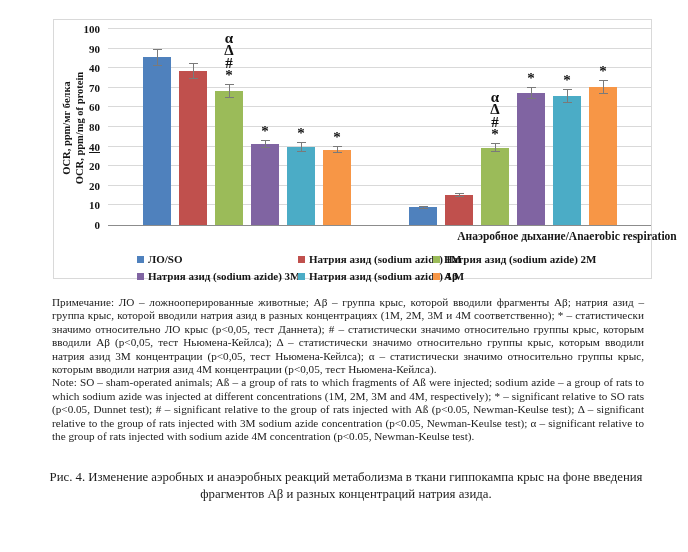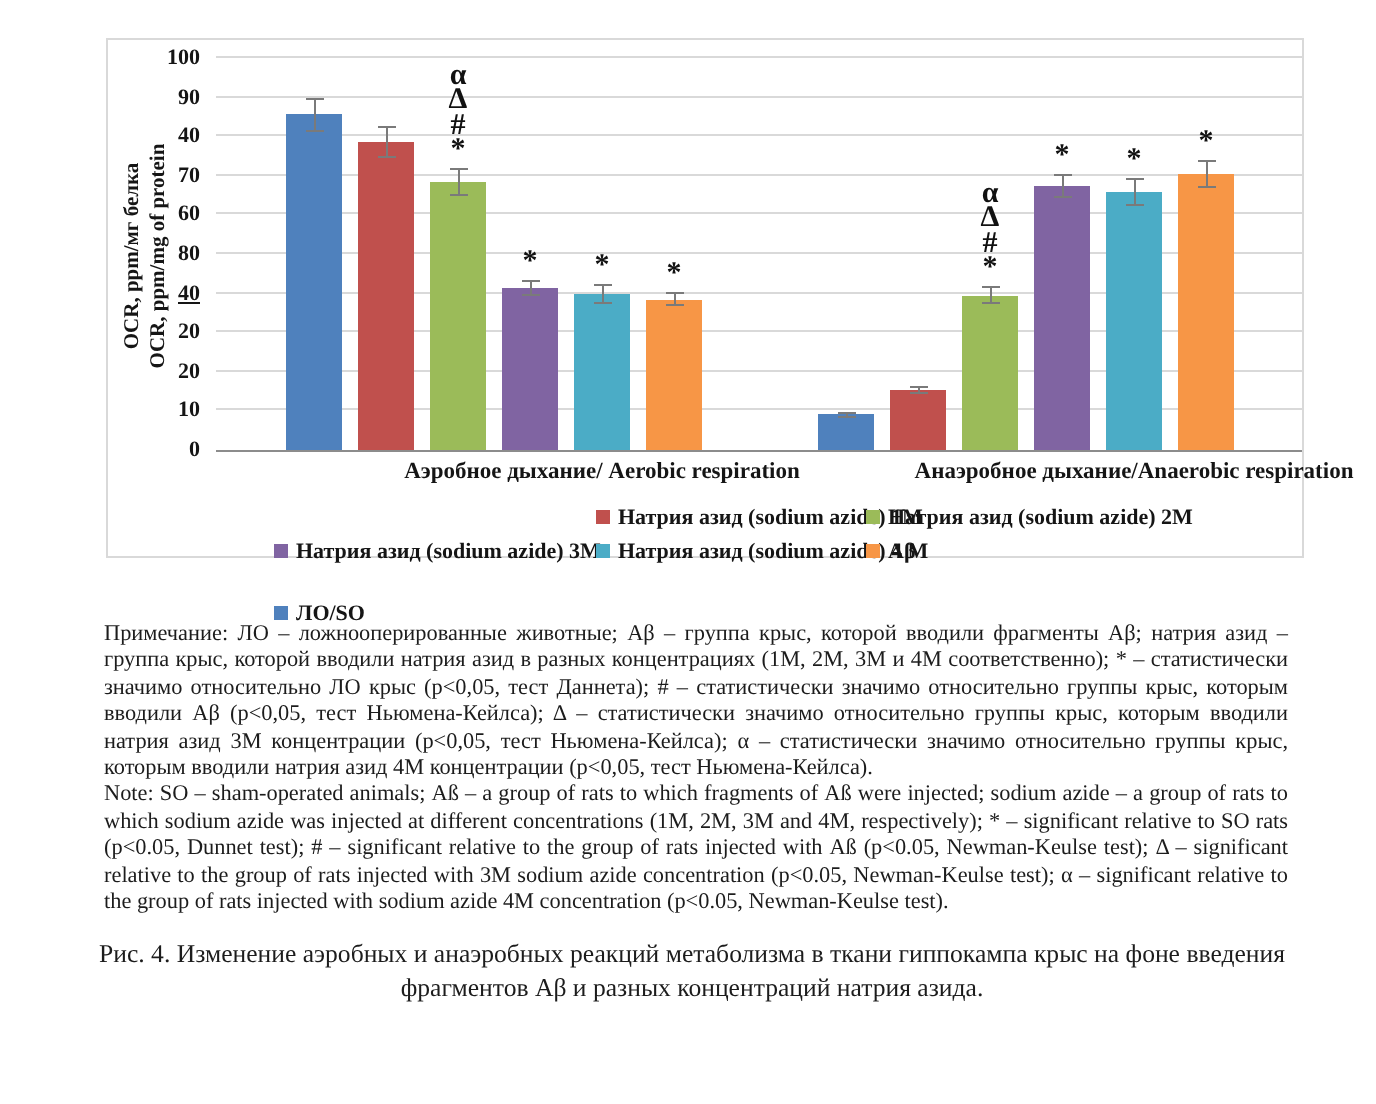--- a/index.html
+++ b/index.html
@@ -21,21 +21,21 @@
   .err .t{left:0;right:0;top:0;height:1px;}
   .err .b{left:0;right:0;bottom:0;height:1px;}
   .ann{position:absolute;width:30px;text-align:center;font-weight:bold;color:#111;}
   .ann span{display:block;font-size:15px;line-height:12.5px;height:12.5px;}
   .cat-label{position:absolute;top:210px;width:320px;margin-left:-160px;text-align:center;
              font-size:11.5px;font-weight:bold;white-space:nowrap;}
   .legend-item{position:absolute;font-size:11px;font-weight:bold;white-space:nowrap;line-height:12px;}
   .legend-swatch{display:inline-block;width:7px;height:7px;margin-right:4px;position:relative;top:0px;}
 
   
-  .note{position:absolute;left:52px;top:311px;width:592px;text-align:justify;
+  .note{position:absolute;left:52px;top:296px;width:592px;text-align:justify;
         font-size:11.2px;line-height:13.4px;color:#1c1c1c;}
   .captions{position:absolute;left:44px;top:469px;width:604px;text-align:center;
             font-size:12.8px;line-height:16.8px;color:#1c1c1c;}
   .caption{margin:0;}
 </style>
 </head>
 <body>
 
 <div class="page">
 
@@ -165,24 +165,23 @@
         <div class="tick" style="top: 159.8px;">20</div>
         <div class="tick" style="top: 140.2px;">20</div>
         <div class="tick" style="top: 120.6px; text-decoration: underline;">40</div>
         <div class="tick" style="top: 101px;">80</div>
         <div class="tick" style="top: 81.4px; text-align: right;">60</div>
         <div class="tick" style="top: 61.8px;">70</div>
         <div class="tick" style="top: 42.2px;">40</div>
         <div class="tick" style="top: 22.6px;">90</div>
         <div class="tick" style="top: 3px;">100</div>
       </div>
-    <div class="cat-label" style="left:247px;">Аэробное дыхание/ Aerobic respiration</div>
     <div class="cat-label" style="left:513px;">Анаэробное дыхание/Anaerobic respiration</div>
     <div id="legend">
-        <div class="legend-item" style="left: 83px; top: 233px; margin-top: 48px;"><span class="legend-swatch" style="background: rgb(79, 129, 189);"></span><span>ЛО/SO</span></div>
+        <div class="legend-item" style="left: 83px; top: 233px;"><span class="legend-swatch" style="background: rgb(79, 129, 189);"></span><span>ЛО/SO</span></div>
         <div class="legend-item" style="left: 244px; top: 233px;"><span class="legend-swatch" style="background: rgb(192, 80, 77);"></span><span>Натрия азид (sodium azide) 1М</span></div>
         <div class="legend-item" style="left: 379px; top: 233px;"><span class="legend-swatch" style="background: rgb(155, 187, 89);"></span><span>Натрия азид (sodium azide) 2М</span></div>
         <div class="legend-item" style="left: 83px; top: 250px;"><span class="legend-swatch" style="background: rgb(128, 100, 162);"></span><span>Натрия азид (sodium azide) 3М</span></div>
         <div class="legend-item" style="left: 244px; top: 250px;"><span class="legend-swatch" style="background: rgb(75, 172, 198);"></span><span>Натрия азид (sodium azide) 4 М</span></div>
         <div class="legend-item" style="left: 379px; top: 250px;"><span class="legend-swatch" style="background: rgb(247, 150, 70);"></span><span>Аβ</span></div>
       </div>
   </div>
 
   <div class="note">
     <div>Примечание: ЛО – ложнооперированные животные; Аβ – группа крыс, которой вводили фрагменты Аβ; натрия азид – группа крыс, которой вводили натрия азид в разных концентрациях (1М, 2М, 3М и 4М соответственно); * – статистически значимо относительно ЛО крыс (р&lt;0,05, тест Даннета); # – статистически значимо относительно группы крыс, которым вводили Аβ (р&lt;0,05, тест Ньюмена-Кейлса); Δ – статистически значимо относительно группы крыс, которым вводили натрия азид 3М концентрации (р&lt;0,05, тест Ньюмена-Кейлса); α – статистически значимо относительно группы крыс, которым вводили натрия азид 4М концентрации (р&lt;0,05, тест Ньюмена-Кейлса).</div>

